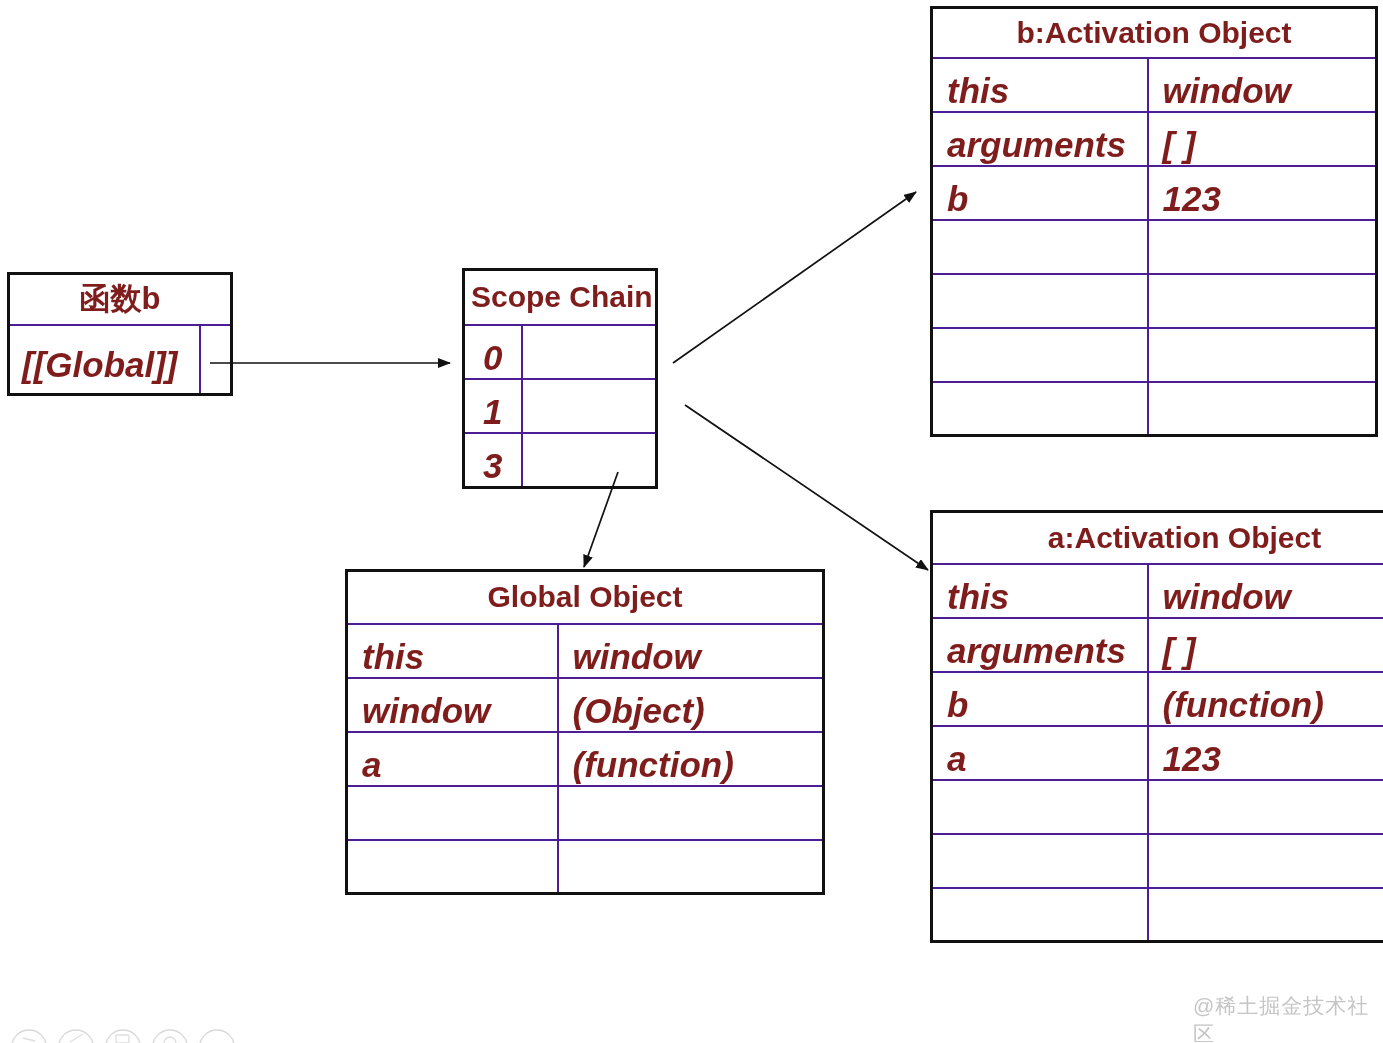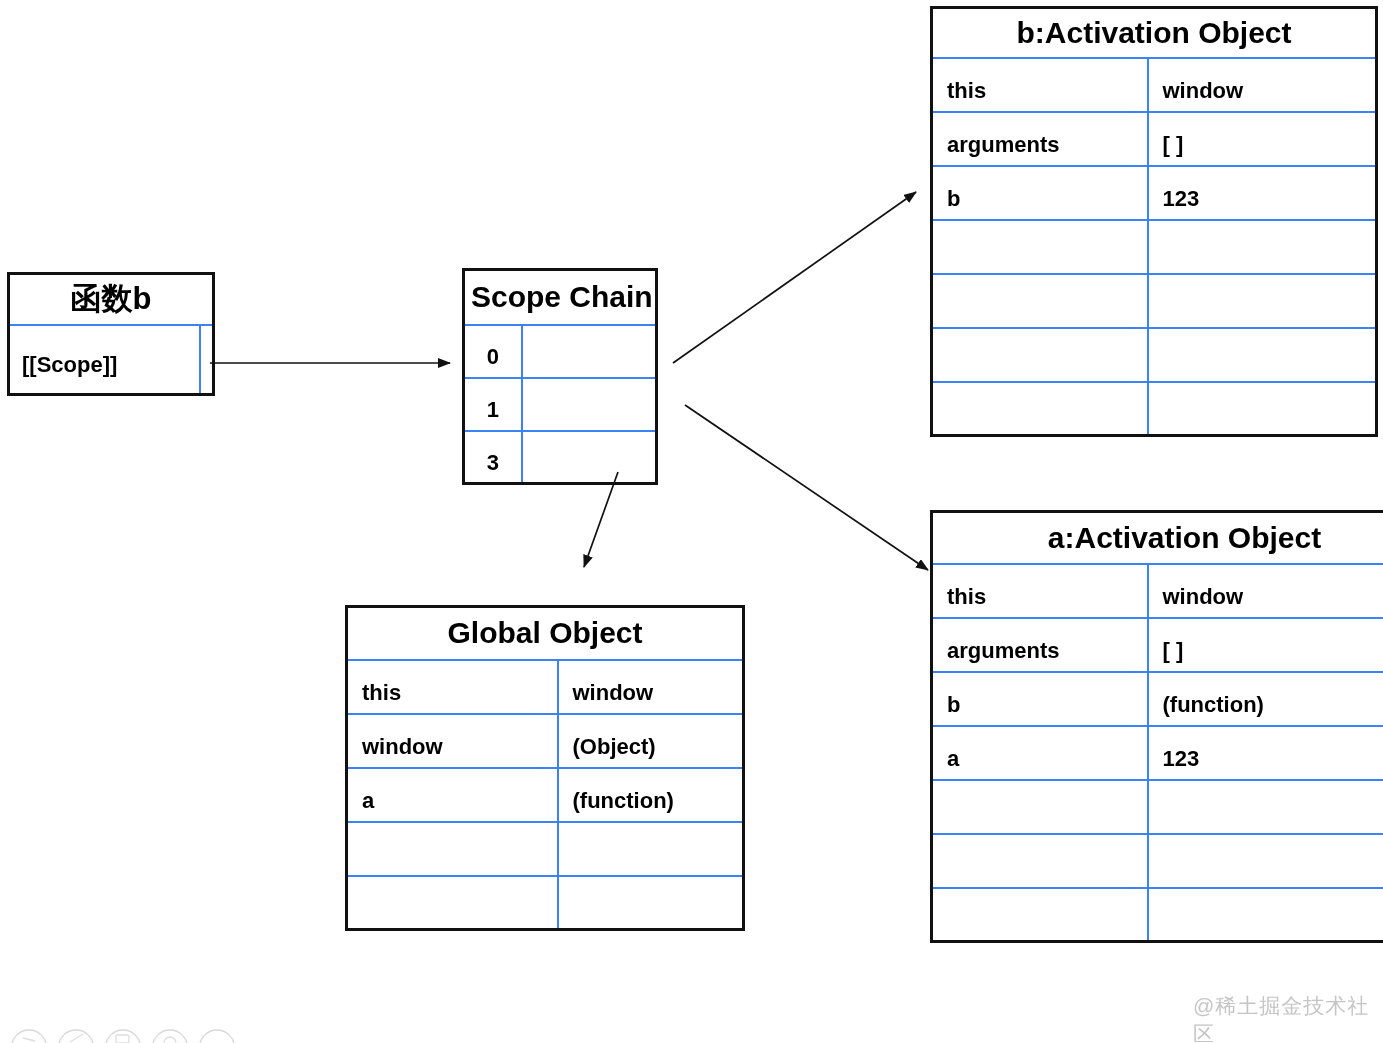--- a/index.html
+++ b/index.html
@@ -7,49 +7,49 @@
   body { font-family:"Liberation Sans","DejaVu Sans",sans-serif; }
   #canvas {
     position:relative; width:1383px; height:1043px;
     background:#ffffff; overflow:hidden;
   }
   table.tbl {
     position:absolute; border-collapse:collapse; background:#fff;
     table-layout:fixed; border:3px solid #111;
   }
   .tbl th, .tbl td {
-    border:2px solid #3b82f6; color:#000000; font-weight:700;
+    border:2px solid #4c1d95; color:#7f1d1d; font-weight:700;
     white-space:nowrap; overflow:hidden; vertical-align:middle;
   }
   .tbl th { font-size:30px; text-align:center; padding:0 6px; }
-  .tbl td { font-size:22px; text-align:left; padding:12px 0 0 14px; }
-
-  
-  .t-func { left:7px; top:272px; width:208px; }
+  .tbl td { font-size:35px; text-align:left; padding:12px 0 0 14px;font-style:italic; }
+
+  
+  .t-func { left:7px; top:272px; width:226px; }
   .t-func th { height:51px; font-size:31px; }
   .t-func td { height:70px; padding-left:12px; }
 
   
   .t-scope { left:462px; top:268px; width:196px; }
   .t-scope th { height:55px; }
   .t-scope td { height:53px; }
   .t-scope td:first-child { text-align:center; padding-left:0; }
 
   
   .t-bact { left:930px; top:6px; width:448px; }
   .t-bact th { height:50px; }
   .t-bact td { height:54px; }
 
   
   .t-aact { left:930px; top:510px; width:509px; }
   .t-aact th { height:52px; }
   .t-aact td { height:54px; }
 
   
-  .t-glob { left:345px; top:569px; width:400px;margin-top:36px; }
+  .t-glob { left:345px; top:569px; width:480px; }
   .t-glob th { height:53px; }
   .t-glob td { height:54px; }
 
   .overlay {
     position:absolute; left:0; top:0; width:1383px; height:1043px;
     pointer-events:none; z-index:5;
   }
   #watermark {
     position:absolute; left:1193px; top:992px;
     font-size:21px; font-weight:400; color:#c5c5c5; letter-spacing:1px;
@@ -69,21 +69,21 @@
         <col style="width:191px">
         <col>
       </colgroup>
     <thead>
       <tr>
           <th colspan="2">函数b</th>
         </tr>
     </thead>
     <tbody>
         <tr>
-          <td>[[Scope]]</td>
+          <td>[[Global]]</td>
           <td></td>
         </tr>
       </tbody>
   </table>
 
   <table class="tbl t-scope">
     <colgroup>
         <col style="width:58px">
         <col>
       </colgroup>

